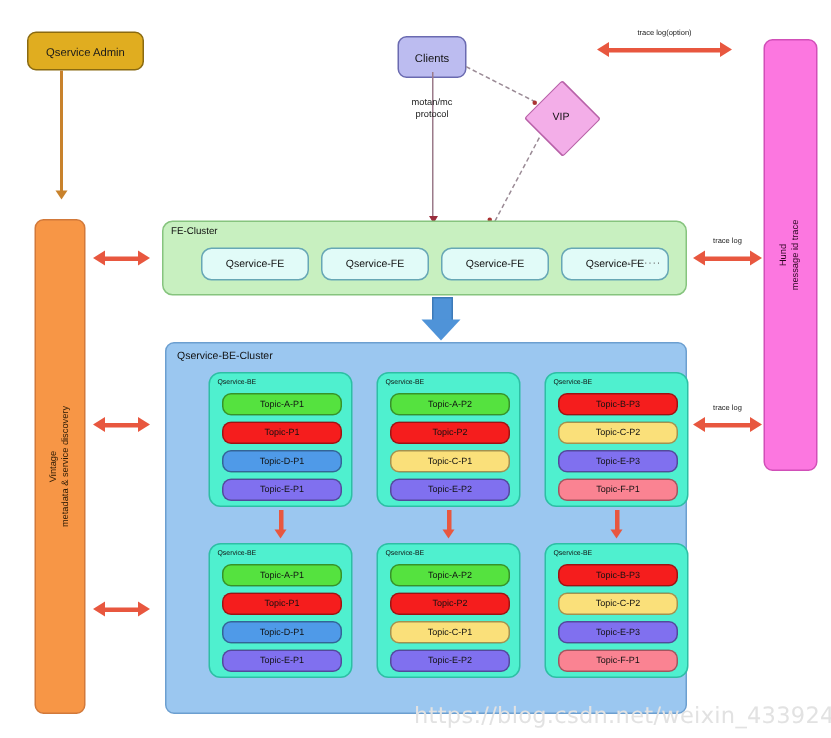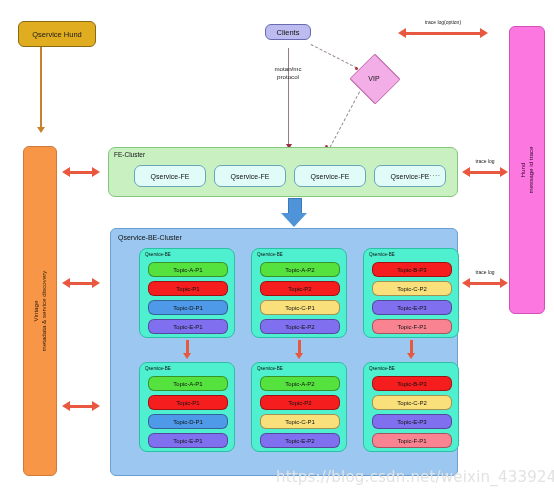--- a/index.html
+++ b/index.html
@@ -105,21 +105,21 @@
         border-top:6px solid #e8573f;}
 
   
   .watermark{position:absolute;font-size:15px;color:#e2e2e2;
         font-family:"DejaVu Sans",sans-serif;letter-spacing:.2px;}
 </style>
 </head>
 <body>
 
 <div class="abs admin node" style="left:18px;top:21px;width:78px;height:26px;">
-  <span>Qservice Hund</span>
+  <span>Qservice Admin</span>
 </div>
 
 <div class="vline" style="left:40px;top:47px;height:82px;"></div>
 <div class="vline-head" style="left:36.5px;top:127px;"></div>
 
 <div class="abs vbar" style="left:23px;top:146px;width:34px;height:330px;">
   <div class="vbar-inner">
     <div>Vintage</div>
     <div>metadata &amp; service discovery</div>
   </div>
@@ -134,21 +134,21 @@
   <div class="shaft"></div>
     <div class="hl"></div>
     <div class="hr"></div>
 </div>
 <div class="dbl-arrow" style="left:62px;top:399px;width:38px;height:14px;">
   <div class="shaft"></div>
     <div class="hl"></div>
     <div class="hr"></div>
 </div>
 
-<div class="abs clients node" style="left:265px;top:24px;width:46px;height:16px;">
+<div class="abs clients node" style="left:265px;top:24px;width:46px;height:28px;">
   <span>Clients</span>
 </div>
 
 <div class="cline" style="left:288px;top:48px;height:100px;"></div>
 <div class="cline-head" style="left:285.5px;top:144px;"></div>
 
 <div class="proto" style="left:258px;top:65px;width:60px;">
   <div>motan/mc</div>
   <div>protocol</div>
 </div>

